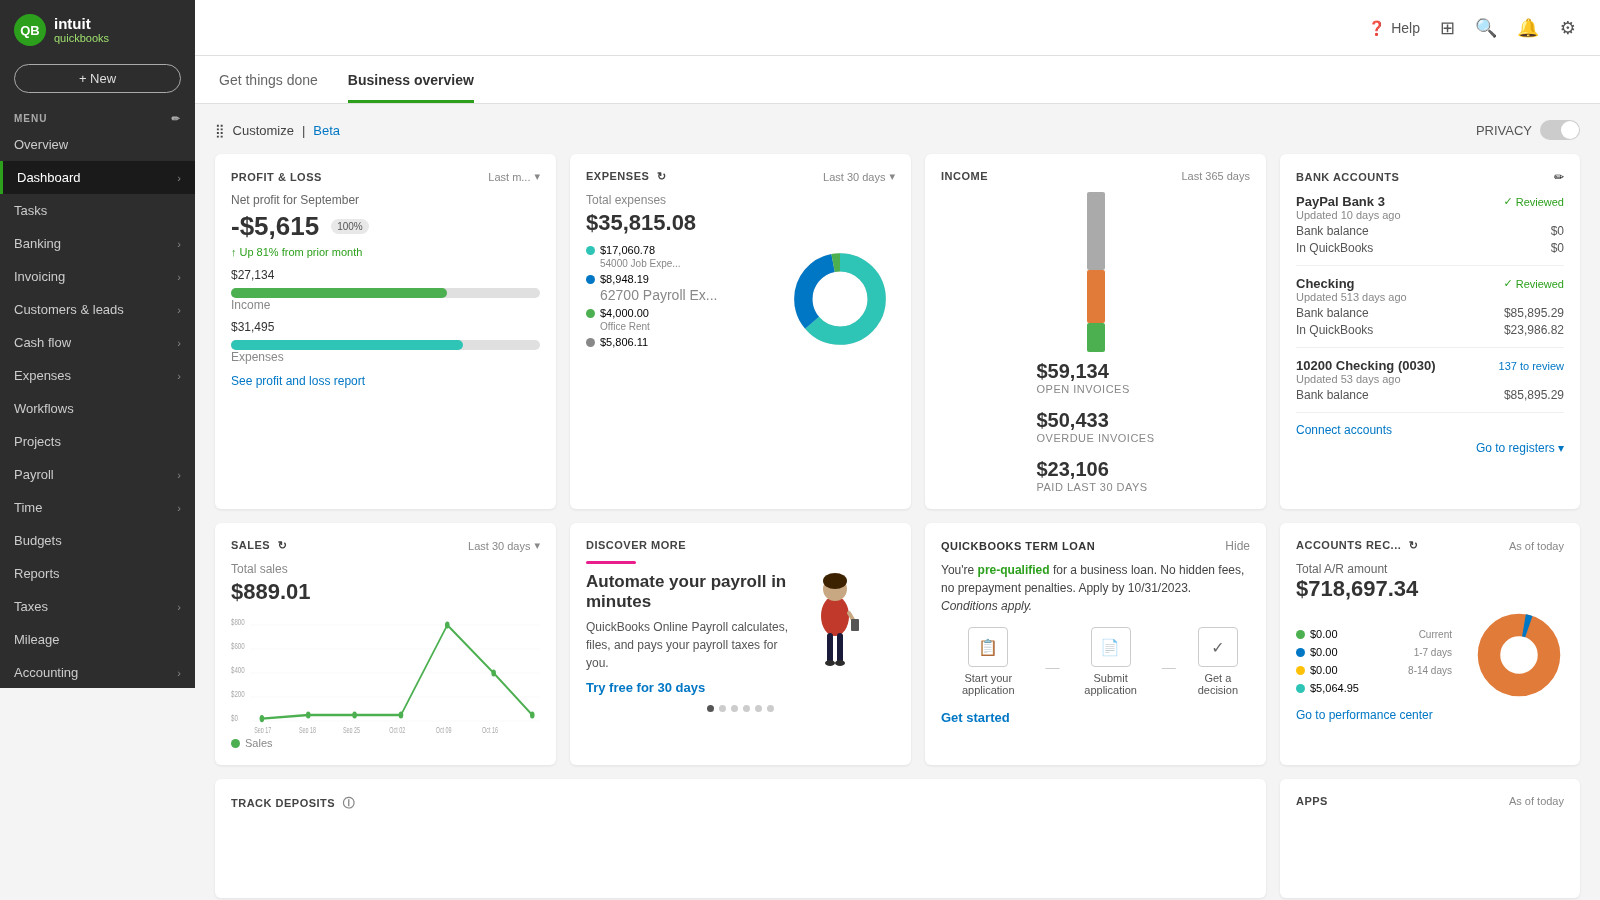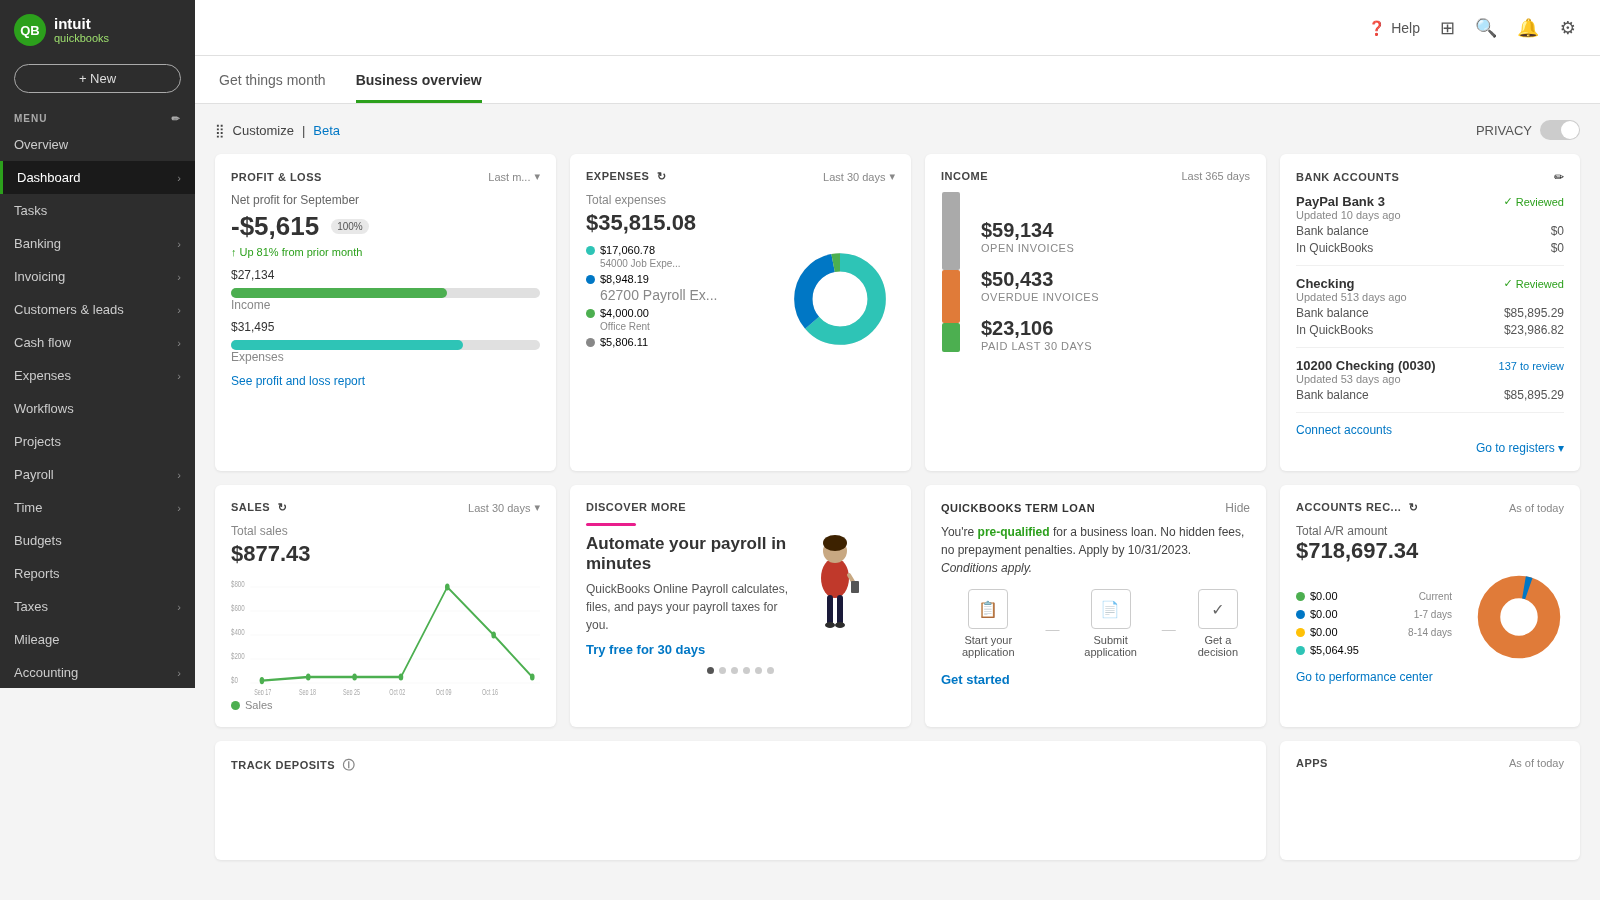--- a/index.html
+++ b/index.html
@@ -376,21 +376,21 @@
     </div>
     <span class="topbar-icon">⊞</span>
     <span class="topbar-icon">🔍</span>
     <span class="topbar-icon">🔔</span>
     <span class="topbar-icon">⚙</span>
   </div>
 
   <div class="content">
 
     <div class="tabs-bar">
-      <div class="tab">Get things month</div>
+      <div class="tab">Get things done</div>
       <div class="tab active">Business overview</div>
     </div>
 
     <div class="dashboard-content">
 
       <div class="customize-bar">
         <div class="customize-left">
           <span>⣿</span>
           <span>Customize</span>
           <span>|</span>
@@ -489,21 +489,21 @@
               </svg>
             </div>
           </div>
         </div>
 
         <div class="card">
           <div class="card-header">
             <span class="card-title">INCOME</span>
             <span class="card-period">Last 365 days</span>
           </div>
-          <div style="display:flex;gap:20px;align-items:flex-end;">
+          <div style="display:flex;gap:8px;align-items:center;flex-direction:column;">
 
             <div style="display:flex;flex-direction:column;gap:0;width:20px;align-items:center;height:160px;justify-content:flex-end;">
               <div style="width:18px;background:#aaa;height:80px;border-radius:2px;"></div>
               <div style="width:18px;background:#e07b39;height:55px;border-radius:2px;"></div>
               <div style="width:18px;background:#4CAF50;height:30px;border-radius:2px;"></div>
             </div>
             <div class="income-amounts">
               <div>
                 <div class="income-detail">$59,134</div>
                 <div class="income-sub">OPEN INVOICES</div>
@@ -581,21 +581,21 @@
             <span class="card-title">
               <span>SALES</span>
               <span style="margin-left:4px;">↻</span>
             </span>
             <span class="card-period">
               <span>Last 30 days</span>
               <span>▾</span>
             </span>
           </div>
           <div class="pnl-bar-label">Total sales</div>
-          <div class="sales-amount">$877.43</div>
+          <div class="sales-amount">$889.01</div>
 
           <div style="position:relative;width:100%;height:120px;">
             <svg width="100%" height="100%" viewBox="0 0 400 100" preserveAspectRatio="none">
 
               <text x="0" y="10" font-size="8" fill="#aaa">$800</text>
               <text x="0" y="30" font-size="8" fill="#aaa">$600</text>
               <text x="0" y="50" font-size="8" fill="#aaa">$400</text>
               <text x="0" y="70" font-size="8" fill="#aaa">$200</text>
               <text x="0" y="90" font-size="8" fill="#aaa">$0</text>
 

